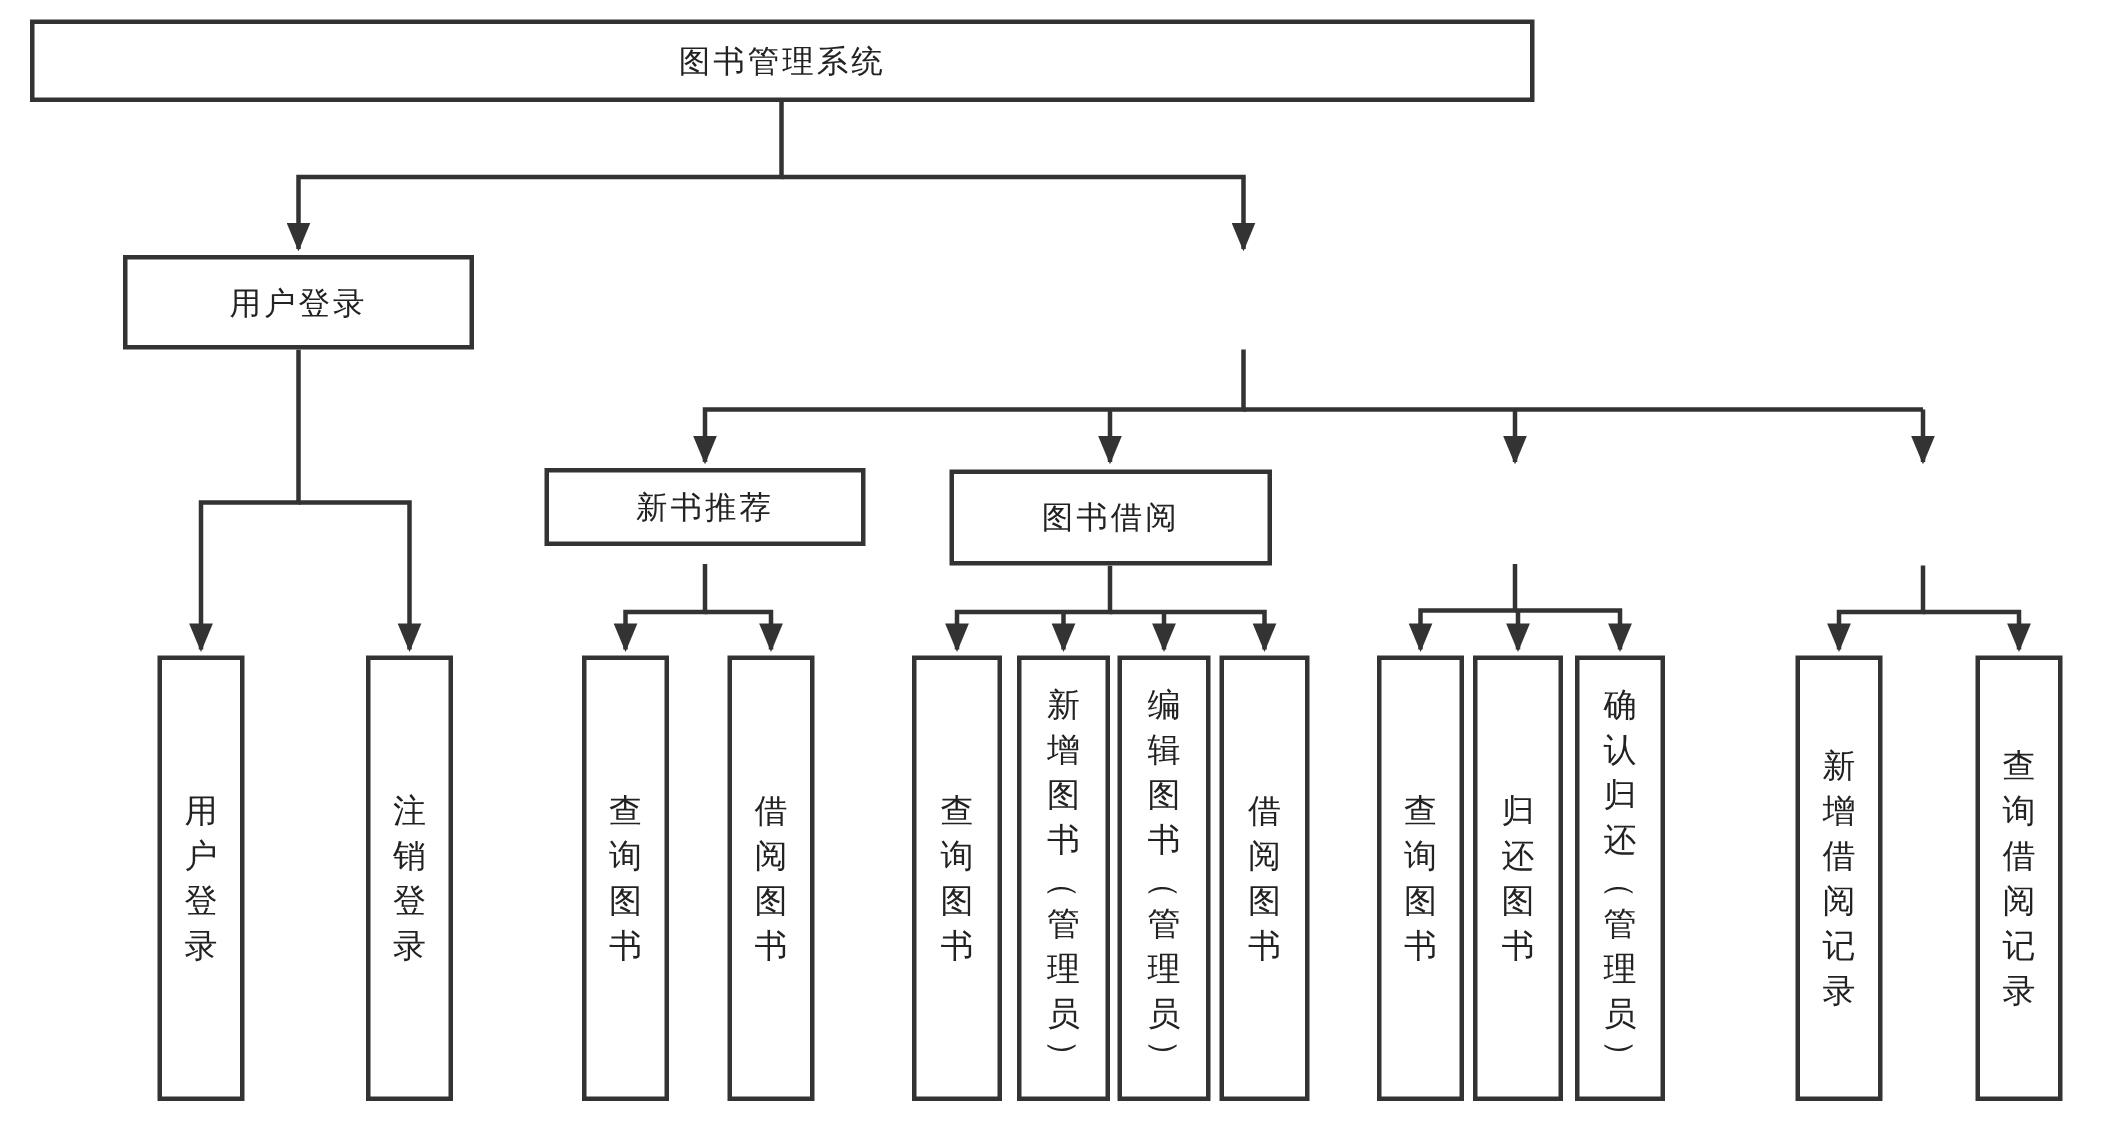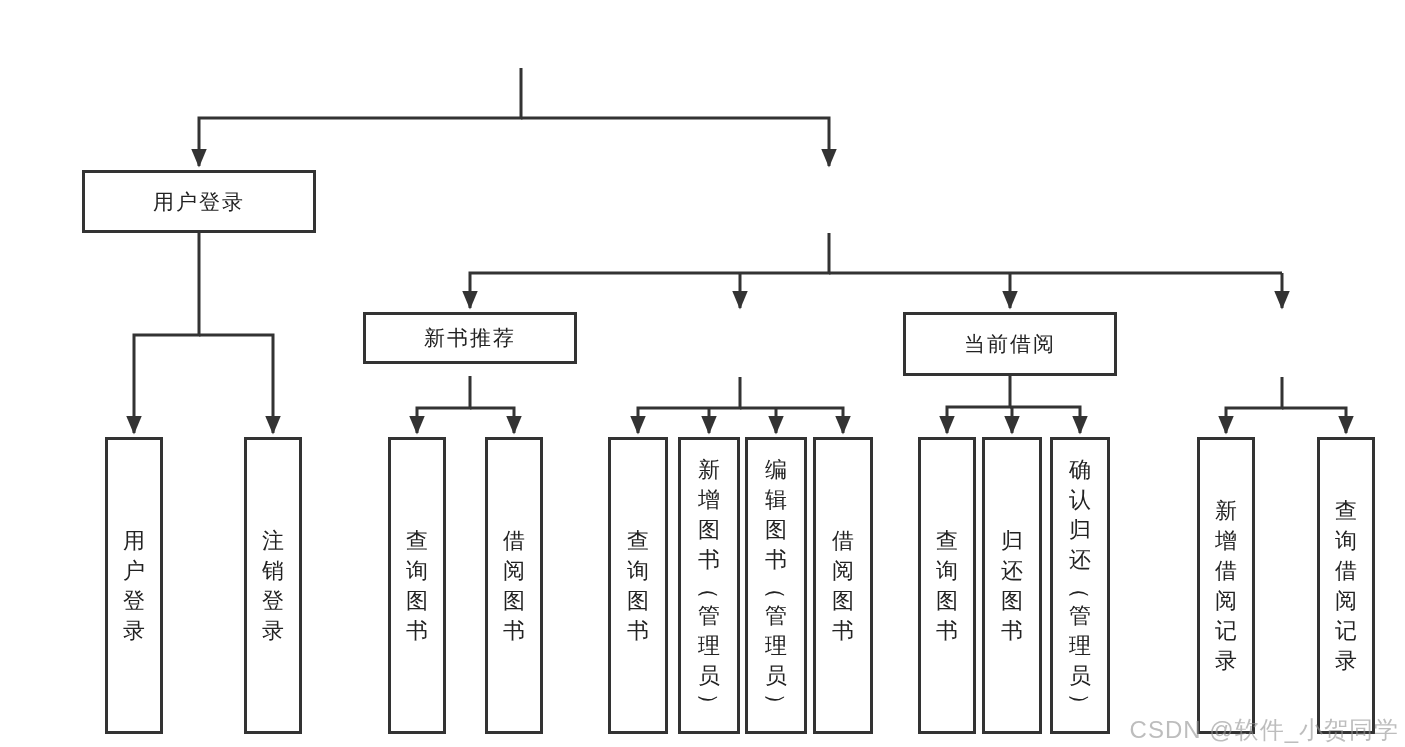--- a/index.html
+++ b/index.html
@@ -75,25 +75,26 @@
 
       <path d="M1010,376 L1010,407 L947,407 L947,433" marker-end="url(#arrow)"></path>
       <path d="M1010,407 L1080,407 L1080,433" marker-end="url(#arrow)"></path>
       <path d="M1012,407 L1012,433" marker-end="url(#arrow)"></path>
 
       <path d="M1282,377 L1282,408 L1226,408 L1226,433" marker-end="url(#arrow)"></path>
       <path d="M1282,408 L1346,408 L1346,433" marker-end="url(#arrow)"></path>
     </g>
   </svg>
 
+  <div class="node h-node" style="left:20px;top:13px;width:1003px;height:55px;">图书管理系统</div>
 
   <div class="node h-node" style="left:82px;top:170px;width:234px;height:63px;">用户登录</div>
 
   <div class="node h-node" style="left:363px;top:312px;width:214px;height:52px;">新书推荐</div>
-  <div class="node h-node" style="left:903px;top:312px;width:214px;height:64px;">当前借阅</div>
+  <div class="node h-node" style="left:633px;top:313px;width:215px;height:64px;">图书借阅</div>
 
   <div class="node v-node" style="left:105px;top:437px;width:58px;height:297px;">
       <span class="vchar">用</span>
       <span class="vchar">户</span>
       <span class="vchar">登</span>
       <span class="vchar">录</span>
     </div>
   <div class="node v-node" style="left:244px;top:437px;width:58px;height:297px;">
       <span class="vchar">注</span>
       <span class="vchar">销</span>
@@ -183,14 +184,13 @@
     </div>
   <div class="node v-node" style="left:1317px;top:437px;width:58px;height:297px;">
       <span class="vchar">查</span>
       <span class="vchar">询</span>
       <span class="vchar">借</span>
       <span class="vchar">阅</span>
       <span class="vchar">记</span>
       <span class="vchar">录</span>
     </div>
 
-  <div id="watermark">CSDN @软件_小贺同学</div>
 </div>
 
 </body></html>

